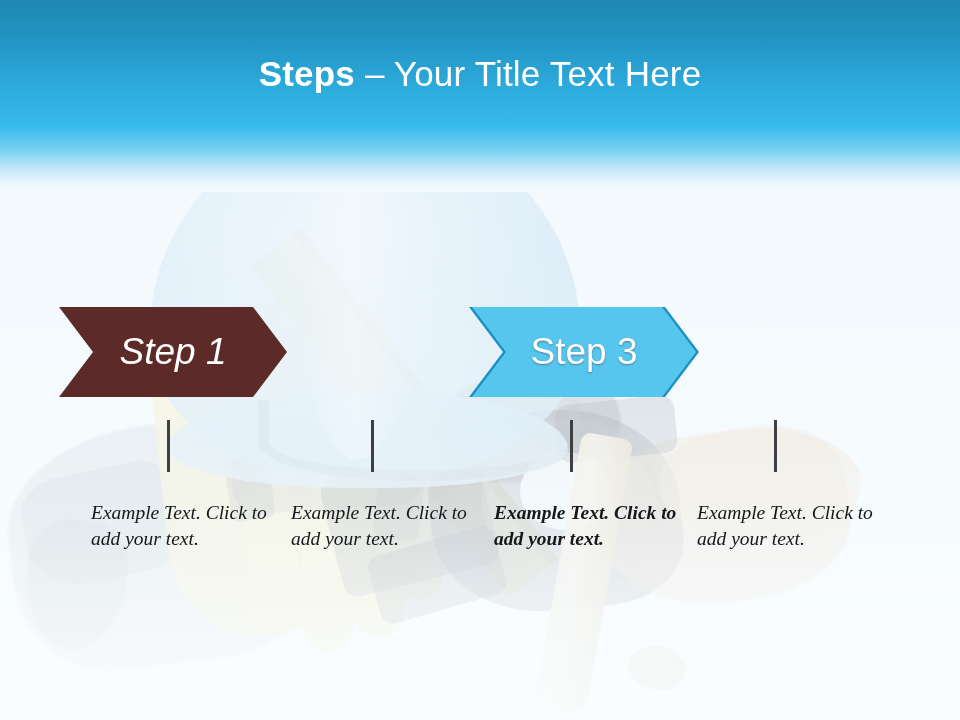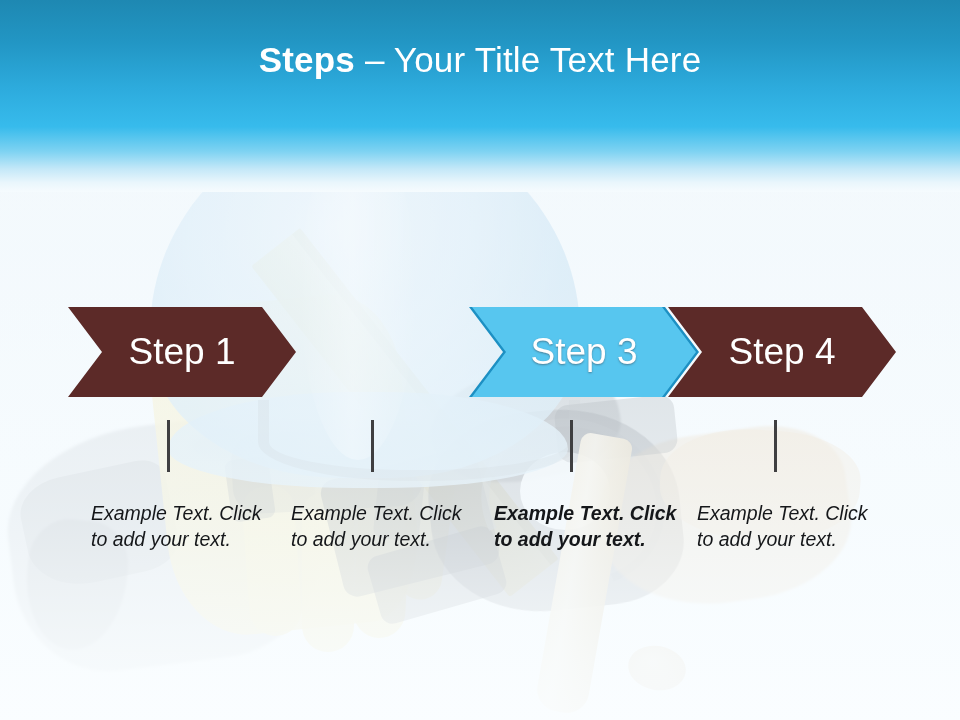--- a/index.html
+++ b/index.html
@@ -302,21 +302,21 @@
       #2dabdd 46%,
       #37bbec 66%,
       #7fd3f2 79%,
       #c4e8f8 88%,
       #e9f6fc 95%,
       #f6fbfe 100%);
   }
 
   .title {
     position: absolute;
-    left: 0; top: 38px;
+    left: 0; top: 52px;
     width: 960px;
     text-align: center;
     color: #ffffff;
     font-size: 35px;
     line-height: 44px;
     letter-spacing: .2px;
     white-space: nowrap;
   }
   .title .strong { font-weight: bold; }
   .title .rest   { font-weight: normal; }
@@ -362,21 +362,21 @@
   }
   .chev-outline {
     position: absolute;
     top: 0;
     height: 90px;
     background: #1d90c3;
     clip-path: polygon(0 0, calc(100% - 34px) 0, 100% 50%, calc(100% - 34px) 100%, 0 100%, 34px 50%);
   }
   .chev-label { position: relative; z-index: 2; }
 
-  .c1 { left: 68px;  width: 228px; }
+  .c1 { left: 59px;  width: 228px; font-style: italic; }
   .c2 { left: 275px; width: 228px; }
   .c3out { left: 469px; width: 230px; }
   .c3 { left: 472px; width: 224px; }
   .c4 { left: 668px; width: 228px; }
 
   
   .tick {
     position: absolute;
     width: 3px;
     height: 52px;
@@ -390,20 +390,21 @@
 
   
   .cap {
     position: absolute;
     top: 500px;
     width: 180px;
     font-size: 19.5px;
     line-height: 26px;
     font-style: italic;
     color: #15171a;
+    font-family: Liberation Serif, serif;
   }
   .cap.bold { font-weight: bold; }
   .p1 { left: 91px; }
   .p2 { left: 291px; }
   .p3 { left: 494px; width: 190px; }
   .p4 { left: 697px; }
 </style>
 </head>
 <body>
 
@@ -459,23 +460,20 @@
 
 
   <div class="chev-row">
     <div class="chev dark c1">
       <span class="chev-label">Step 1</span>
     </div>
     <div class="chev-outline c3out"></div>
     <div class="chev light c3">
       <span class="chev-label">Step 3</span>
     </div>
-    <div class="chev dark c4">
-      <span class="chev-label">Step 4</span>
-    </div>
   </div>
 
   <div class="tick t1"></div>
   <div class="tick t2"></div>
   <div class="tick t3"></div>
   <div class="tick t4"></div>
 
   <div class="cap p1">Example Text. Click  to add your text.</div>
   <div class="cap p2">Example Text. Click  to add your text.</div>
   <div class="cap p3 bold">Example Text. Click  to add your text.</div>

